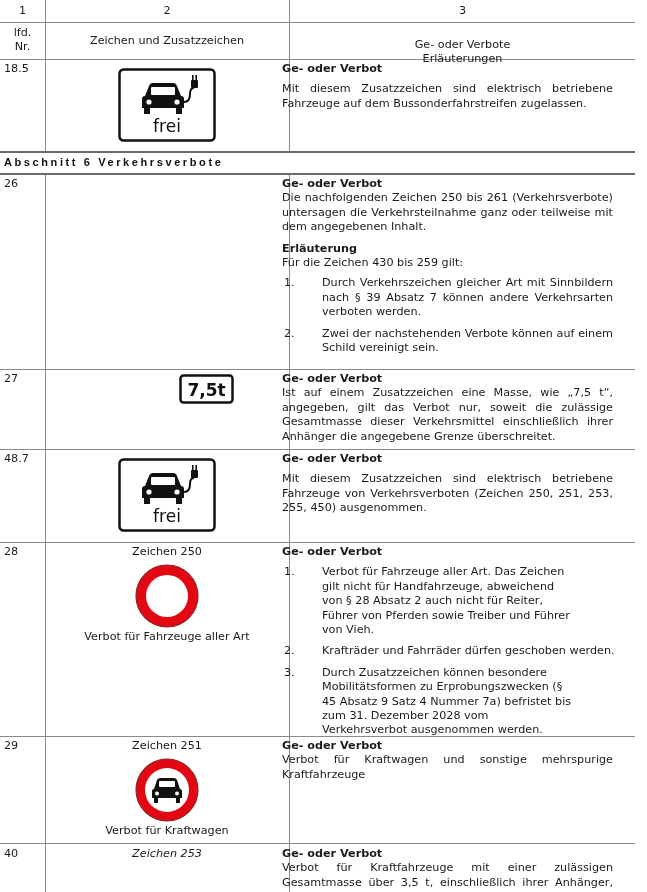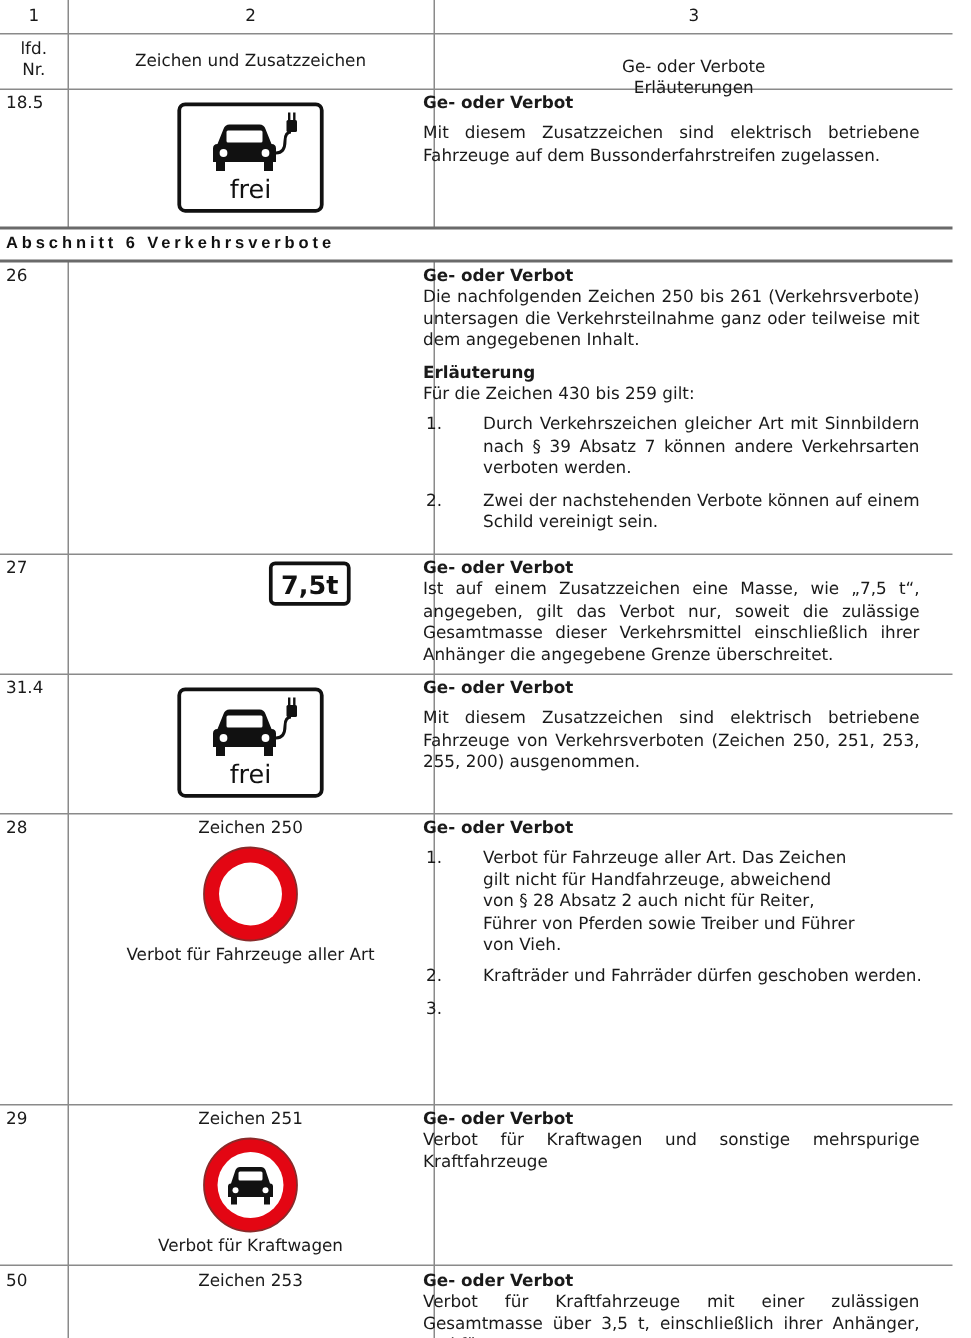--- a/index.html
+++ b/index.html
@@ -113,21 +113,21 @@
     <svg width="55" height="30" viewBox="0 0 55 30">
       <rect x="1.5" y="1.5" width="52" height="27" rx="3" fill="#fff" stroke="#111" stroke-width="2.5"></rect>
       <text x="27.5" y="22" text-anchor="middle" font-family="DejaVu Sans, sans-serif" font-weight="bold" font-size="17" fill="#111">7,5t</text>
     </svg>
   </div>
   <div class="cell c3" style="top:372px;">
     <div class="bold">Ge- oder Verbot</div>
     <div class="just">Ist auf einem Zusatzzeichen eine Masse, wie „7,5 t“, angegeben, gilt das Verbot nur, soweit die zulässige Gesamtmasse dieser Verkehrsmittel einschließlich ihrer Anhänger die angegebene Grenze überschreitet.</div>
   </div>
 
-  <div class="cell c1" style="top:452px;">31.4</div>
+  <div class="cell c1" style="top:452px;">48.7</div>
   <div class="sign" style="left:118px; top:458px;">
     <svg width="98" height="74" viewBox="0 0 98 74">
       <rect x="1.5" y="1.5" width="95" height="71" rx="4" fill="#fff" stroke="#111" stroke-width="2.5"></rect>
       <g>
         <path d="M27 28 L31 18 Q32 15 35 15 L55 15 Q58 15 59 18 L63 28 Q66 28 66 31 L66 40 L24 40 L24 31 Q24 28 27 28 Z" fill="#111"></path>
         <rect x="33" y="19" width="24" height="8" rx="1" fill="#fff"></rect>
         <circle cx="31" cy="34" r="2.6" fill="#fff"></circle>
         <circle cx="59" cy="34" r="2.6" fill="#fff"></circle>
         <rect x="26" y="40" width="6" height="6" fill="#111"></rect>
         <rect x="58" y="40" width="6" height="6" fill="#111"></rect>
@@ -137,21 +137,21 @@
         <rect x="73" y="12" width="7" height="8" rx="1" fill="#111"></rect>
         <rect x="74" y="7" width="1.6" height="5" fill="#111"></rect>
         <rect x="77.4" y="7" width="1.6" height="5" fill="#111"></rect>
       </g>
       <text x="49" y="64" text-anchor="middle" font-family="DejaVu Sans, sans-serif" font-size="17" fill="#111">frei</text>
     </svg>
   </div>
   <div class="cell c3" style="top:452px;">
     <div class="bold">Ge- oder Verbot</div>
     <div style="height:6px;"></div>
-    <div class="just">Mit diesem Zusatzzeichen sind elektrisch betriebene Fahrzeuge von Verkehrsverboten (Zeichen 250, 251, 253, 255, 200) ausgenommen.</div>
+    <div class="just">Mit diesem Zusatzzeichen sind elektrisch betriebene Fahrzeuge von Verkehrsverboten (Zeichen 250, 251, 253, 255, 450) ausgenommen.</div>
   </div>
 
   <div class="cell c1" style="top:545px;">28</div>
   <div class="cell c2" style="top:545px;">Zeichen 250</div>
   <div class="sign" style="left:134px; top:563px;">
     <svg width="66" height="66" viewBox="0 0 66 66">
       <circle cx="33" cy="33" r="31" fill="#e30613" stroke="#8a2a2a" stroke-width="1.2"></circle>
       <circle cx="33" cy="33" r="21" fill="#fff"></circle>
     </svg>
   </div>
@@ -163,20 +163,21 @@
       <li>
         <span class="num">1.</span>
         <span class="txt">Verbot für Fahrzeuge aller Art. Das Zeichen gilt nicht für Handfahrzeuge, abweichend von § 28 Absatz 2 auch nicht für Reiter, Führer von Pferden sowie Treiber und Führer von Vieh.</span>
       </li>
       <li>
         <span class="num">2.</span>
         <span class="txt" style="white-space:nowrap;">Krafträder und Fahrräder dürfen geschoben werden.</span>
       </li>
       <li>
         <span class="num">3.</span>
+        <span class="txt">Durch Zusatzzeichen können besondere Mobilitätsformen zu Erprobungszwecken (§ 45 Absatz 9 Satz 4 Nummer 7a) befristet bis zum 31. Dezember 2028 vom Verkehrsverbot ausgenommen werden.</span>
       </li>
     </ul>
   </div>
 
   <div class="cell c1" style="top:739px;">29</div>
   <div class="cell c2" style="top:739px;">Zeichen 251</div>
   <div class="sign" style="left:134px; top:757px;">
     <svg width="66" height="66" viewBox="0 0 66 66">
       <circle cx="33" cy="33" r="31" fill="#e30613" stroke="#8a2a2a" stroke-width="1.2"></circle>
       <circle cx="33" cy="33" r="22" fill="#fff"></circle>
@@ -189,20 +190,20 @@
         <rect x="42" y="41" width="4" height="5" fill="#111"></rect>
       </g>
     </svg>
   </div>
   <div class="cell c2" style="top:824px;">Verbot für Kraftwagen</div>
   <div class="cell c3" style="top:739px;">
     <div class="bold">Ge- oder Verbot</div>
     <div class="just">Verbot für Kraftwagen und sonstige mehrspurige Kraftfahrzeuge</div>
   </div>
 
-  <div class="cell c1" style="top:847px;">50</div>
-  <div class="cell c2" style="top:847px;">Zeichen 253</div>
+  <div class="cell c1" style="top:847px;">40</div>
+  <div class="cell c2" style="top:847px;font-style:italic;">Zeichen 253</div>
   <div class="cell c3" style="top:847px;">
     <div class="bold">Ge- oder Verbot</div>
     <div class="just">Verbot für Kraftfahrzeuge mit einer zulässigen Gesamtmasse über 3,5 t, einschließlich ihrer Anhänger, und für</div>
   </div>
 
 </div>
 
 </body></html>

